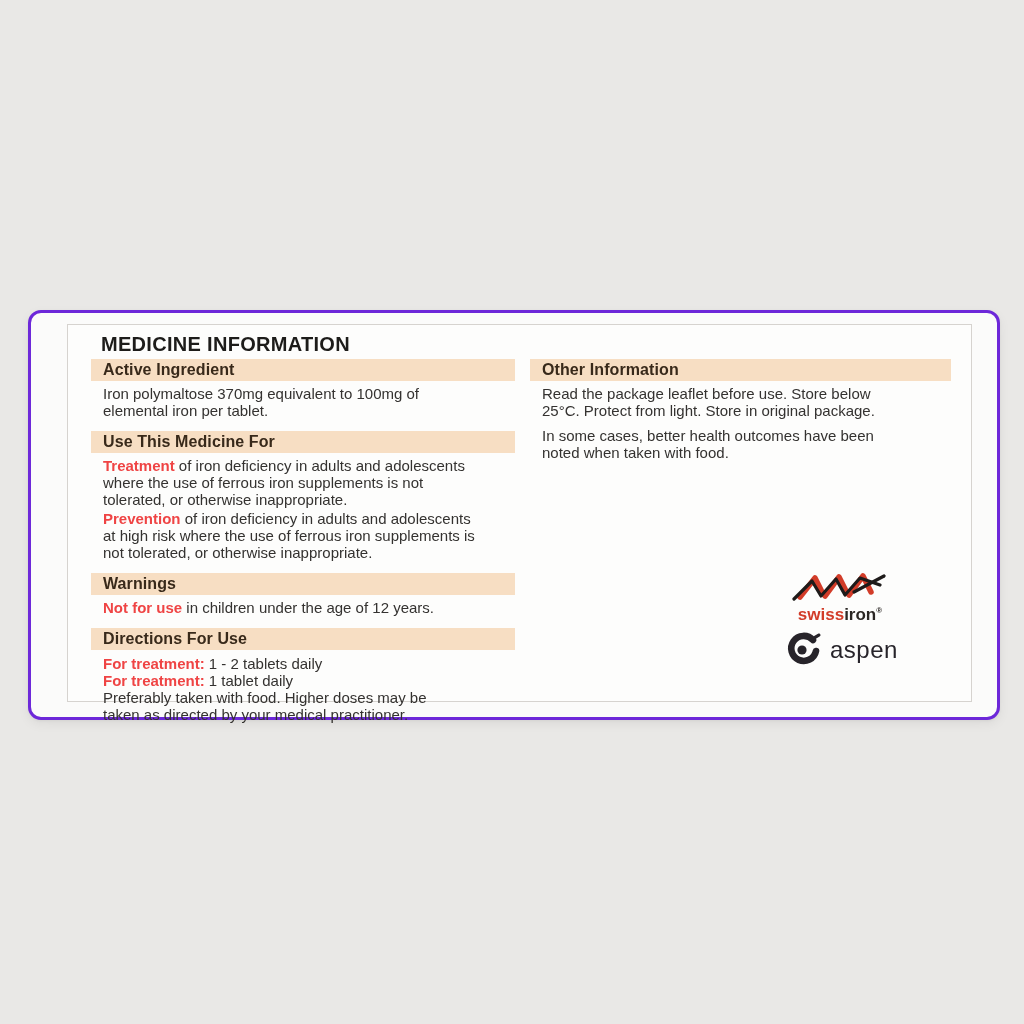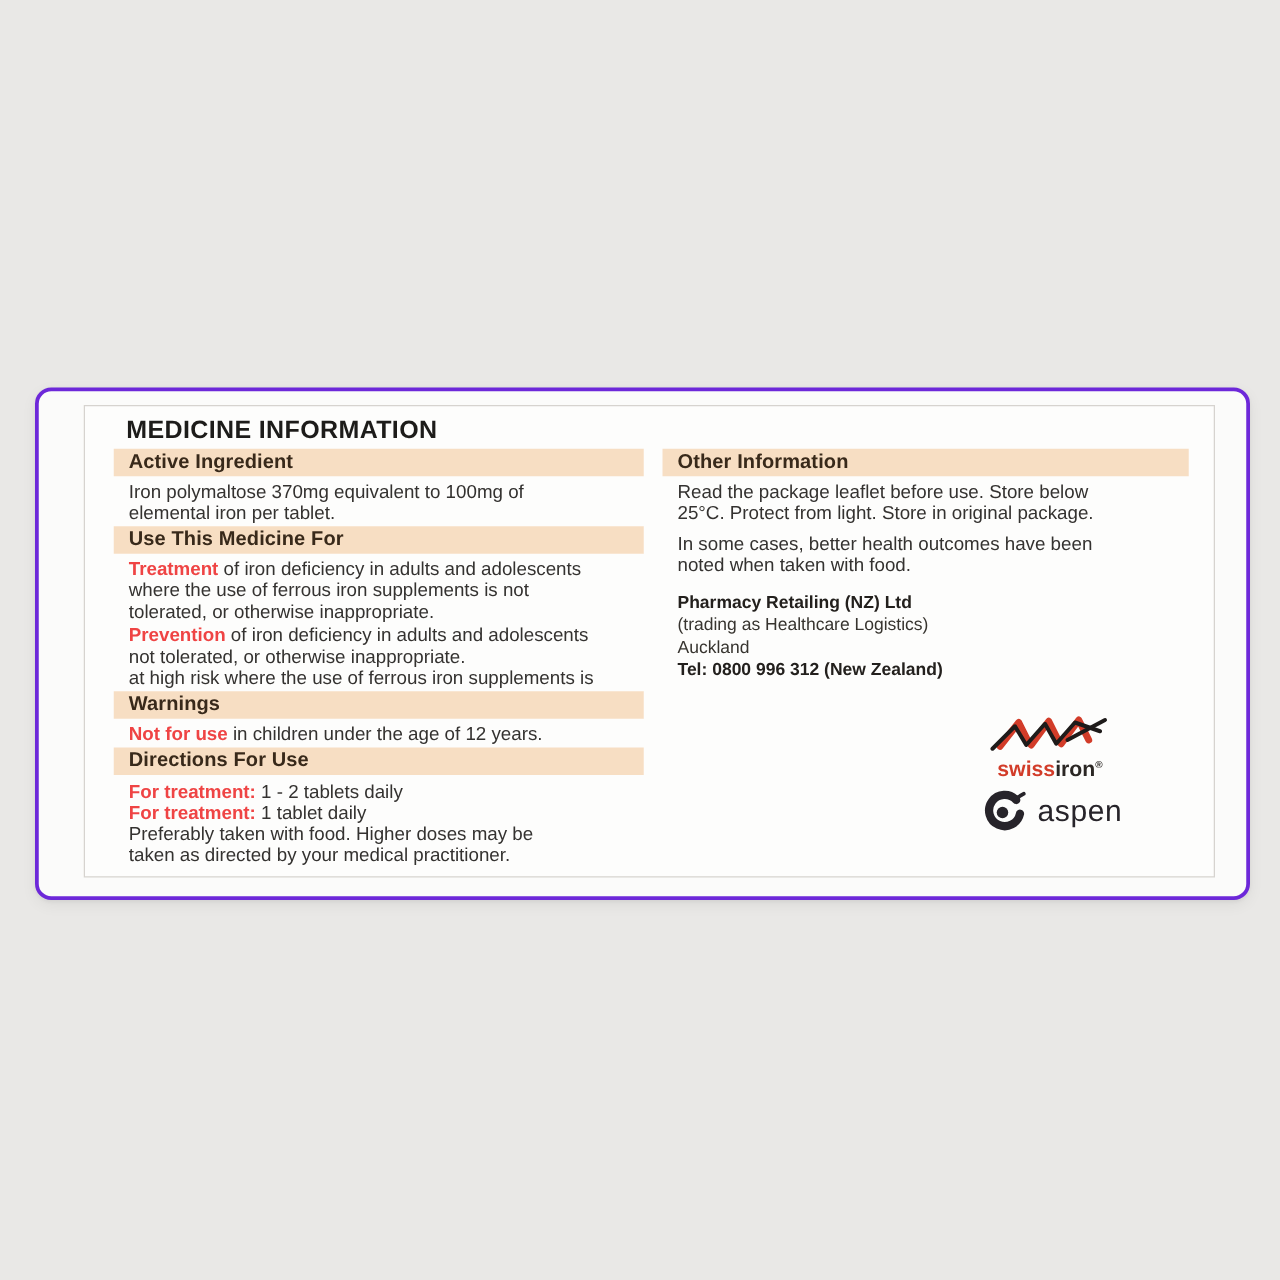--- a/index.html
+++ b/index.html
@@ -26,21 +26,21 @@
     position:absolute;left:33px;top:8px;margin:0;
     font-size:20px;font-weight:bold;letter-spacing:0.3px;
     color:var(--title_text,#1d1c1a);
   }
   .col{position:absolute;top:34px;}
   .col-left{left:23px;width:424px;}
   .col-right{left:462px;width:421px;}
   .bar{
     height:22px;display:flex;align-items:center;padding-left:12px;
     background:var(--bar,#f7dec3);box-sizing:border-box;
-    margin-top:2px;
+    margin-top:12px;
   }
   .col .bar:first-child{margin-top:0;}
   .bar span{
     font-size:16px;font-weight:bold;color:var(--header_text,#38291a);
     letter-spacing:0.1px;
   }
   .body{
     margin:4px 0 2px 12px;
     font-size:15px;line-height:17px;color:var(--body_text,#343230);
   }
@@ -96,22 +96,22 @@
         <div class="bar">
           <span>Use This Medicine For</span>
         </div>
         <p class="body">
           <span class="line"><b>Treatment</b><span> of iron deficiency in adults and adolescents</span></span>
           <span class="line">where the use of ferrous iron supplements is not</span>
           <span class="line">tolerated, or otherwise inappropriate.</span>
         </p>
         <p class="body gap">
           <span class="line"><b>Prevention</b><span> of iron deficiency in adults and adolescents</span></span>
+          <span class="line">at high risk where the use of ferrous iron supplements is</span>
           <span class="line">not tolerated, or otherwise inappropriate.</span>
-          <span class="line">at high risk where the use of ferrous iron supplements is</span>
         </p>
 
         <div class="bar">
           <span>Warnings</span>
         </div>
         <p class="body">
           <span class="line"><b>Not for use</b><span> in children under the age of 12 years.</span></span>
         </p>
 
         <div class="bar">
@@ -134,26 +134,20 @@
         <p class="body">
           <span class="line">Read the package leaflet before use. Store below</span>
           <span class="line">25°C. Protect from light. Store in original package.</span>
         </p>
         <p class="body p2">
           <span class="line">In some cases, better health outcomes have been</span>
           <span class="line">noted when taken with food.</span>
         </p>
 
 
-        <p class="addr second">
-          <span class="name">Pharmacy Retailing (NZ) Ltd</span>
-          <span class="line">(trading as Healthcare Logistics)</span>
-          <span class="line">Auckland</span>
-          <span class="tel">Tel: 0800 996 312 (New Zealand)</span>
-        </p>
 
       </div>
 
       <div class="swissiron">
         <svg width="96" height="32" viewBox="0 0 96 32">
           <g fill="none" stroke-linecap="round" stroke-linejoin="round">
             <path d="M8,28 L23,9 L31,25" stroke="#d23c29" stroke-width="5.5"></path>
             <path d="M33,27 L47,8 L55,24" stroke="#d23c29" stroke-width="5.5"></path>
             <path d="M57,26 L71,7 L79,23" stroke="#d23c29" stroke-width="5.5"></path>
             <path d="M2,30 L20,12 L29,27 L44,10 L53,26 L68,9 L88,16" stroke="#1e1b1a" stroke-width="3.2"></path>

